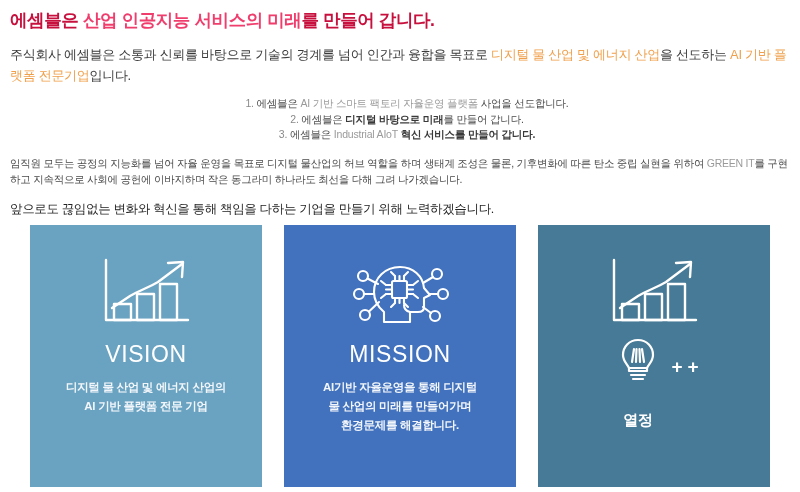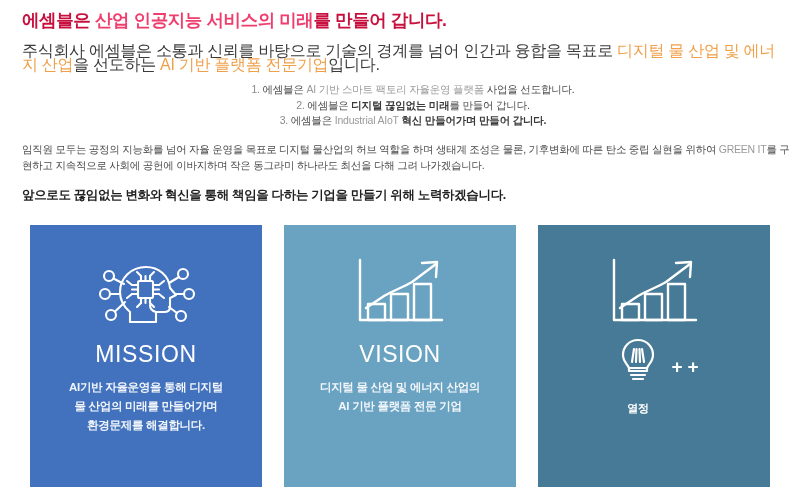--- a/index.html
+++ b/index.html
@@ -14,42 +14,41 @@
     color: #333333;
     overflow: hidden;
     position: relative;
   }
 
   .page {
     width: 800px;
     height: 384px;
     position: relative;
     box-sizing: border-box;
-    padding-left: 12px;
   }
 
   
   .text-block {
     padding: 8px 10px 0 10px;
   }
 
   .headline {
     font-size: 17.5px;
     font-weight: bold;
     line-height: 24px;
     letter-spacing: -0.4px;
     margin: 0 0 12px 0;
     white-space: nowrap;
   }
   .hl-dark   { color: #c8103e; }
   .hl-accent { color: #ef3e6d; }
 
   .intro {
-    font-size: 16px;
-    line-height: 14px;
+    font-size: 13px;
+    line-height: 21px;
     letter-spacing: -0.3px;
     margin: 0 0 10px 0;
     color: #3a3a3a;
   }
   .intro .orange { color: #f0a04b; }
 
   .num-list {
     list-style: none;
     margin: 0 0 12px 0;
     padding: 0 0 0 14px;
@@ -67,21 +66,21 @@
     font-size: 10.5px;
     line-height: 16px;
     letter-spacing: -0.25px;
     margin: 12px 0 13px 0;
     color: #4a4a4a;
   }
   .body-para .grey { color: #9a9a9a; }
 
   .closing {
     font-size: 12.5px;
-    font-weight: bold;
+    font-weight: normal;
     line-height: 18px;
     letter-spacing: -0.35px;
     margin: 0 0 0 0;
     color: #222222;
     white-space: nowrap;
   }
 
   
   .cards {
     position: absolute;
@@ -139,23 +138,23 @@
     gap: 0px;
     margin-top: 4px;
   }
   .value-item {
     width: 62px;
     display: flex;
     flex-direction: column;
     align-items: center;
   }
   .value-item-label {
-    font-size: 11px;
-    font-weight: bold;
-    margin-top: 14px;
+    font-size: 15px;
+    font-weight: bold;
+    margin-top: 24px;
     letter-spacing: -0.2px;
     color: #ffffff;
   }
   .value-plus {
     font-size: 19px;
     font-weight: bold;
     line-height: 1;
     color: #ffffff;
     margin-top: 20px;
     width: 16px;
@@ -168,31 +167,49 @@
 <div class="page">
 
   <div class="text-block">
 
     <h1 class="headline"><span class="hl-dark">에셈블은 </span><span class="hl-accent">산업 인공지능 서비스의 미래</span><span class="hl-dark">를 만들어 갑니다.</span></h1>
 
     <p class="intro"><span>주식회사 에셈블은 소통과 신뢰를 바탕으로 기술의 경계를 넘어 인간과 융합을 목표로 </span><span class="orange">디지털 물 산업 및 에너지 산업</span><span>을 선도하는 </span><span class="orange">AI 기반 플랫폼 전문기업</span><span>입니다.</span></p>
 
     <ul class="num-list">
       <li><span class="idx">1.</span><span> 에셈블은 </span><span class="grey">AI 기반 스마트 팩토리 자율운영 플랫폼</span><span> 사업을 선도합니다.</span></li>
-      <li><span class="idx">2.</span><span> 에셈블은 </span><span class="strong">디지털 끊임없는 미래</span><span>를 만들어 갑니다.</span></li>
-      <li><span class="idx">3.</span><span> 에셈블은 </span><span class="grey">Industrial AIoT</span><span class="strong"> 혁신 만들어가며 만들어 갑니다.</span></li>
+      <li><span class="idx">2.</span><span> 에셈블은 </span><span class="strong">디지털 바탕으로 미래</span><span>를 만들어 갑니다.</span></li>
+      <li><span class="idx">3.</span><span> 에셈블은 </span><span class="grey">Industrial AIoT</span><span class="strong"> 혁신 서비스를 만들어 갑니다.</span></li>
     </ul>
 
     <p class="body-para"><span>임직원 모두는 공정의 지능화를 넘어 자율 운영을 목표로 디지털 물산업의 허브 역할을 하며 생태계 조성은 물론, 기후변화에 따른 탄소 중립 실현을 위하여 </span><span class="grey">GREEN IT</span><span>를 구현하고 지속적으로 사회에 공헌에 이바지하며 작은 동그라미 하나라도 최선을 다해 그려 나가겠습니다.</span></p>
 
     <p class="closing">앞으로도 끊임없는 변화와 혁신을 통해 책임을 다하는 기업을 만들기 위해 노력하겠습니다.</p>
 
   </div>
 
   <div class="cards">
+
+    <div class="card card--vision">
+      <div class="card-icon">
+        <svg width="100" height="76" viewBox="0 0 100 76" fill="none" stroke="#ffffff" stroke-width="2.4" stroke-linecap="round" stroke-linejoin="round">
+          <path d="M10 6 V66 H92"></path>
+          <rect x="18" y="50" width="17" height="16"></rect>
+          <rect x="41" y="40" width="17" height="26"></rect>
+          <rect x="64" y="30" width="17" height="36"></rect>
+          <path d="M16 54 L34 42 C44 36 52 34 62 28 L86 10"></path>
+          <path d="M72 9 L87 8 L86 23"></path>
+        </svg>
+      </div>
+      <div class="card-title">VISION</div>
+      <div class="card-desc">
+        <span class="ln">디지털 물 산업 및 에너지 산업의</span>
+        <span class="ln">AI 기반 플랫폼 전문 기업</span>
+      </div>
+    </div>
 
     <div class="card card--mission">
       <div class="card-icon">
         <svg width="104" height="76" viewBox="0 0 104 76" fill="none" stroke="#ffffff" stroke-width="2.1" stroke-linecap="round" stroke-linejoin="round">
           <path d="M36 68 V58 C30 53 26 46 26 38 C26 24 37 13 52 13 C65 13 75 22 76 34 L82 41 L76 44 L76 53 C76 56 74 58 70 58 L62 58 L62 68 Z"></path>
           <path d="M62 58 C58 57 56 54 56 51"></path>
           <circle cx="15" cy="22" r="5"></circle>
             <path d="M19.5 24.5 L30 30"></path>
           <circle cx="11" cy="40" r="5"></circle>
             <path d="M16 40 L26 40"></path>
@@ -210,38 +227,20 @@
         </svg>
       </div>
       <div class="card-title">MISSION</div>
       <div class="card-desc">
         <span class="ln">AI기반 자율운영을 통해 디지털</span>
         <span class="ln">물 산업의 미래를  만들어가며</span>
         <span class="ln">환경문제를 해결합니다.</span>
       </div>
     </div>
 
-    <div class="card card--vision">
-      <div class="card-icon">
-        <svg width="100" height="76" viewBox="0 0 100 76" fill="none" stroke="#ffffff" stroke-width="2.4" stroke-linecap="round" stroke-linejoin="round">
-          <path d="M10 6 V66 H92"></path>
-          <rect x="18" y="50" width="17" height="16"></rect>
-          <rect x="41" y="40" width="17" height="26"></rect>
-          <rect x="64" y="30" width="17" height="36"></rect>
-          <path d="M16 54 L34 42 C44 36 52 34 62 28 L86 10"></path>
-          <path d="M72 9 L87 8 L86 23"></path>
-        </svg>
-      </div>
-      <div class="card-title">VISION</div>
-      <div class="card-desc">
-        <span class="ln">디지털 물 산업 및 에너지 산업의</span>
-        <span class="ln">AI 기반 플랫폼 전문 기업</span>
-      </div>
-    </div>
-
     <div class="card card--value">
       <div class="card-icon">
         <svg width="100" height="76" viewBox="0 0 100 76" fill="none" stroke="#ffffff" stroke-width="2.4" stroke-linecap="round" stroke-linejoin="round">
           <path d="M10 6 V66 H92"></path>
           <rect x="18" y="50" width="17" height="16"></rect>
           <rect x="41" y="40" width="17" height="26"></rect>
           <rect x="64" y="30" width="17" height="36"></rect>
           <path d="M16 54 L34 42 C44 36 52 34 62 28 L86 10"></path>
           <path d="M72 9 L87 8 L86 23"></path>
         </svg>

